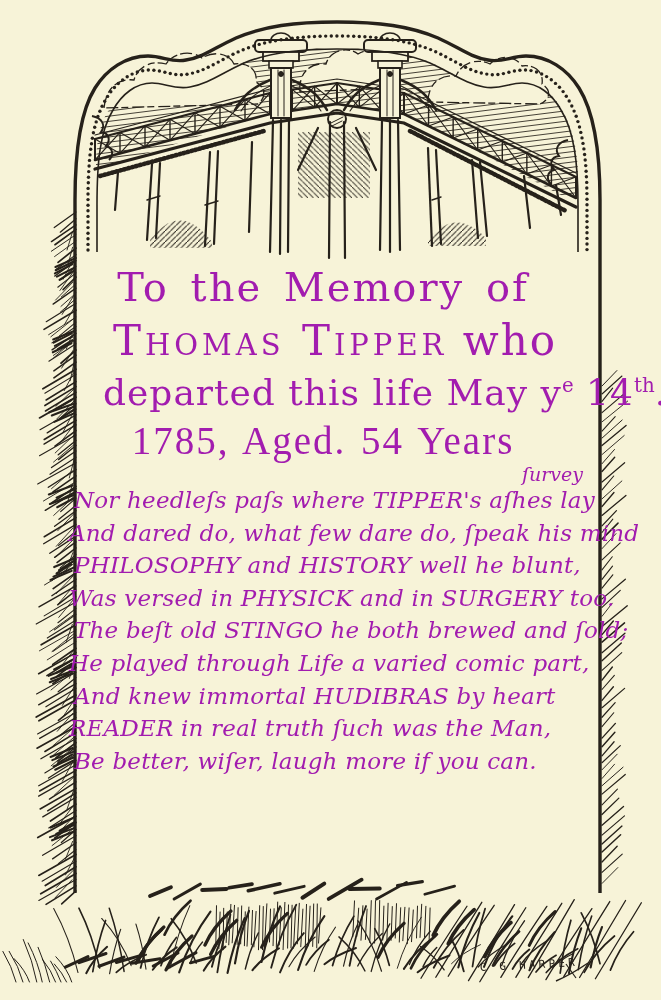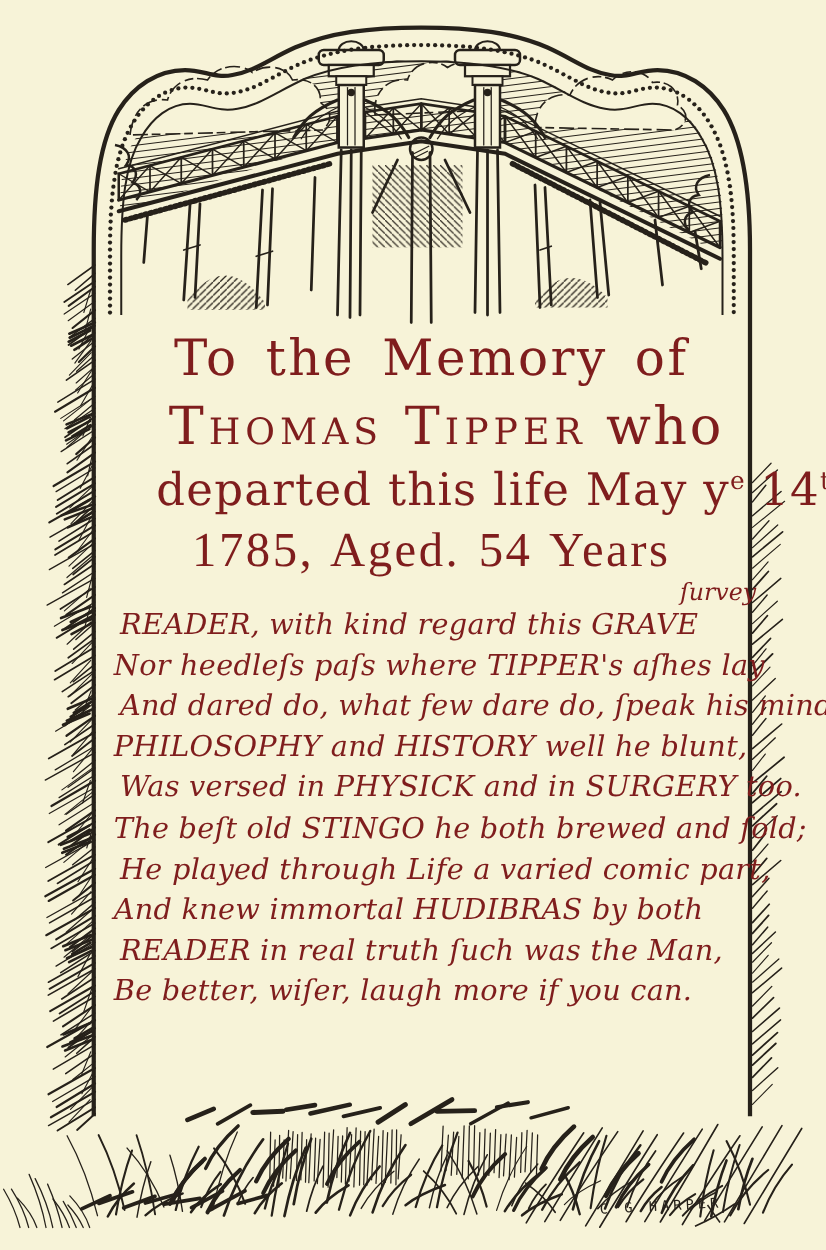--- a/index.html
+++ b/index.html
@@ -4,22 +4,22 @@
 <style>
   html,body{margin:0;padding:0;}
   body{
     width:661px;height:1000px;position:relative;overflow:hidden;
     background:#f7f3d8;
     font-family:"DejaVu Serif", serif;
   }
   .plate{position:absolute;inset:0;}
   svg.art{position:absolute;left:0;top:0;}
   .stone-text{
-    position:absolute;left:85px;top:0;width:520px;height:1000px;
-    color:#7f1d1d;pointer-events:none;
+    position:absolute;left:63px;top:0;width:520px;height:1000px;
+    color:#a21caf;pointer-events:none;
   }
   .hl{position:absolute;width:100%;text-align:center;white-space:nowrap;}
   .hl1{top:264px;font-size:40px;letter-spacing:2px;word-spacing:7px;}
   .hl2{top:316px;font-size:42px;letter-spacing:2px;}
   .hl2 .sc{font-variant:small-caps;letter-spacing:4px;margin-left:24px;}
   .hl3{top:372px;font-size:36px;letter-spacing:1px;margin-left:40px;}
   .hl3 .sup{font-size:55%;vertical-align:super;letter-spacing:0;}
   .hl4{top:418px;font-size:39px;letter-spacing:2px;word-spacing:3px;font-family:Liberation Serif, serif;}
   .epitaph{position:absolute;top:484px;left:6px;width:514px;}
   .ep-line{
@@ -865,25 +865,24 @@
     <div class="hl hl2">
       <span class="sc">Thomas Tipper</span><span> who</span>
     </div>
     <div class="hl hl3">
       <span>departed this life May y</span><span class="sup">e</span><span> 14</span><span class="sup">th</span><span>.</span>
     </div>
     <div class="hl hl4">1785, Aged. 54 Years</div>
 
     <div class="epitaph">
       <span class="inserted">ſurvey</span>
-      <div class="ep-line">READER, with kind regard this GRAVE</div>
       <div class="ep-line">Nor heedleſs paſs where TIPPER's aſhes lay</div>
       <div class="ep-line">And dared do, what few dare do, ſpeak his mind</div>
       <div class="ep-line">PHILOSOPHY and HISTORY well he blunt,</div>
       <div class="ep-line">Was versed in PHYSICK and in SURGERY too.</div>
       <div class="ep-line">The beſt old STINGO he both brewed and ſold;</div>
       <div class="ep-line">He played through Life a varied comic part,</div>
-      <div class="ep-line">And knew immortal HUDIBRAS by both</div>
+      <div class="ep-line">And knew immortal HUDIBRAS by heart</div>
       <div class="ep-line">READER in real truth ſuch was the Man,</div>
       <div class="ep-line">Be better, wiſer, laugh more if you can.</div>
     </div>
   </div>
 </div>
 
 </body></html>

